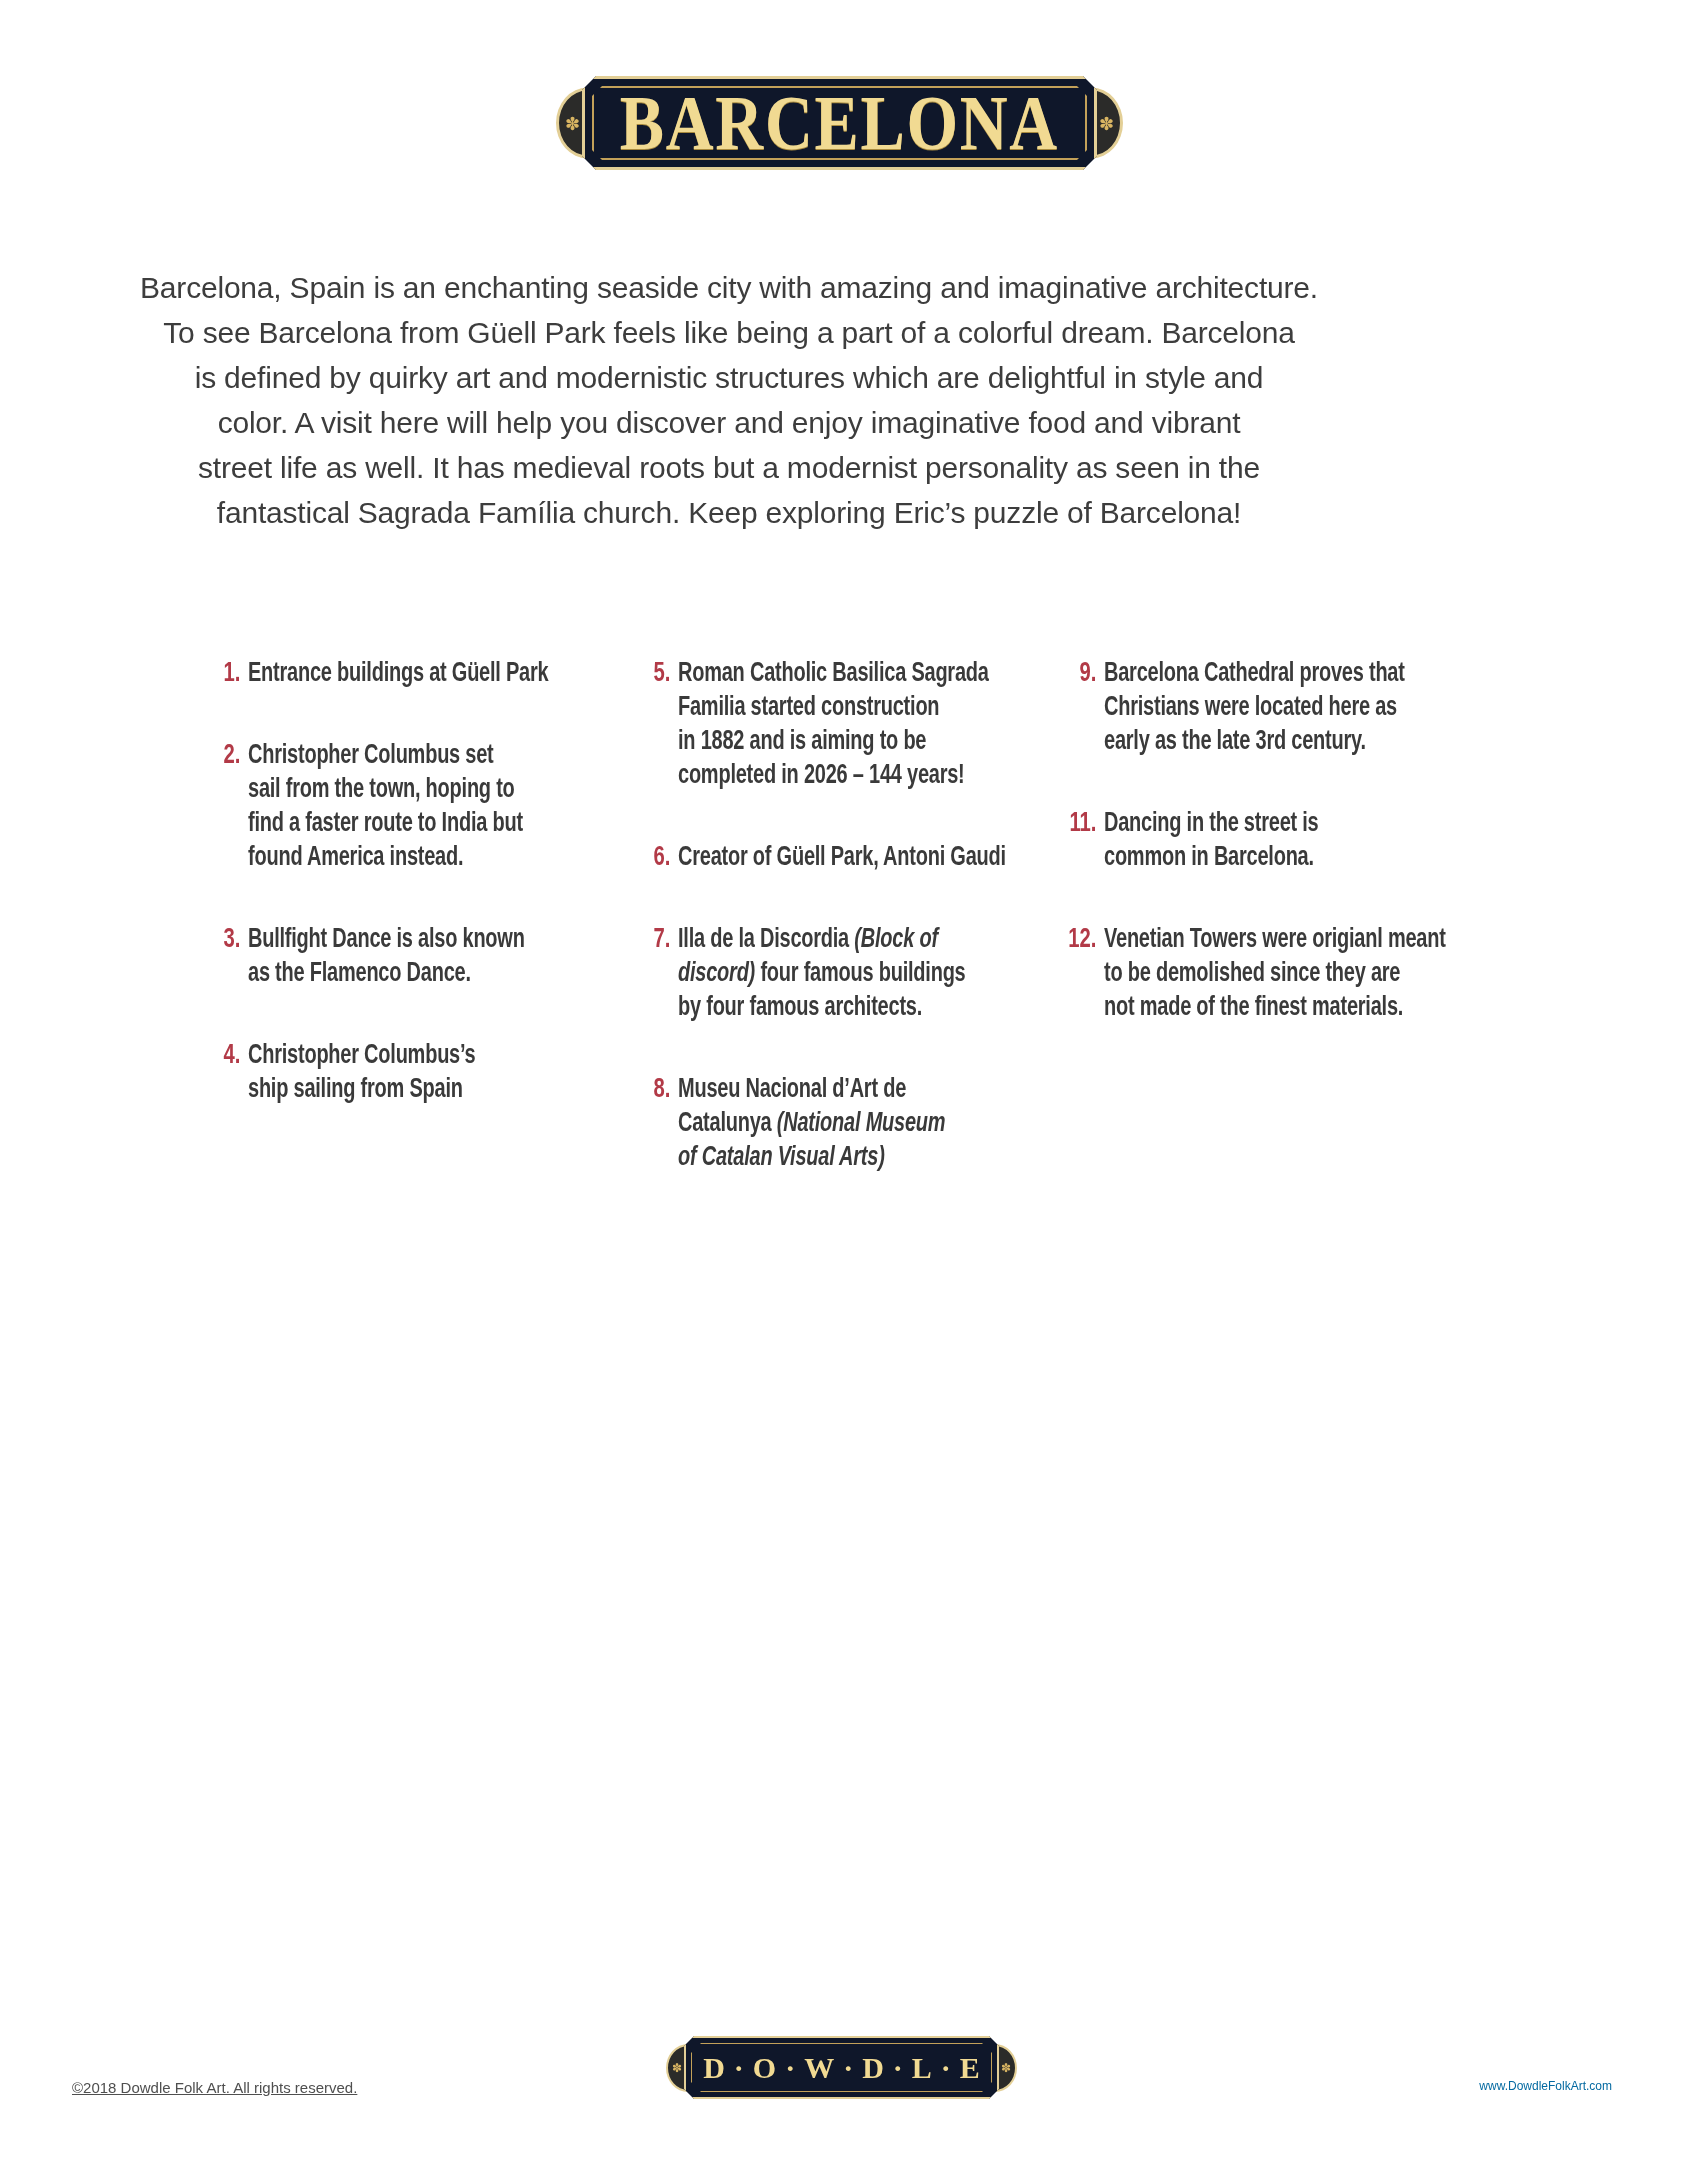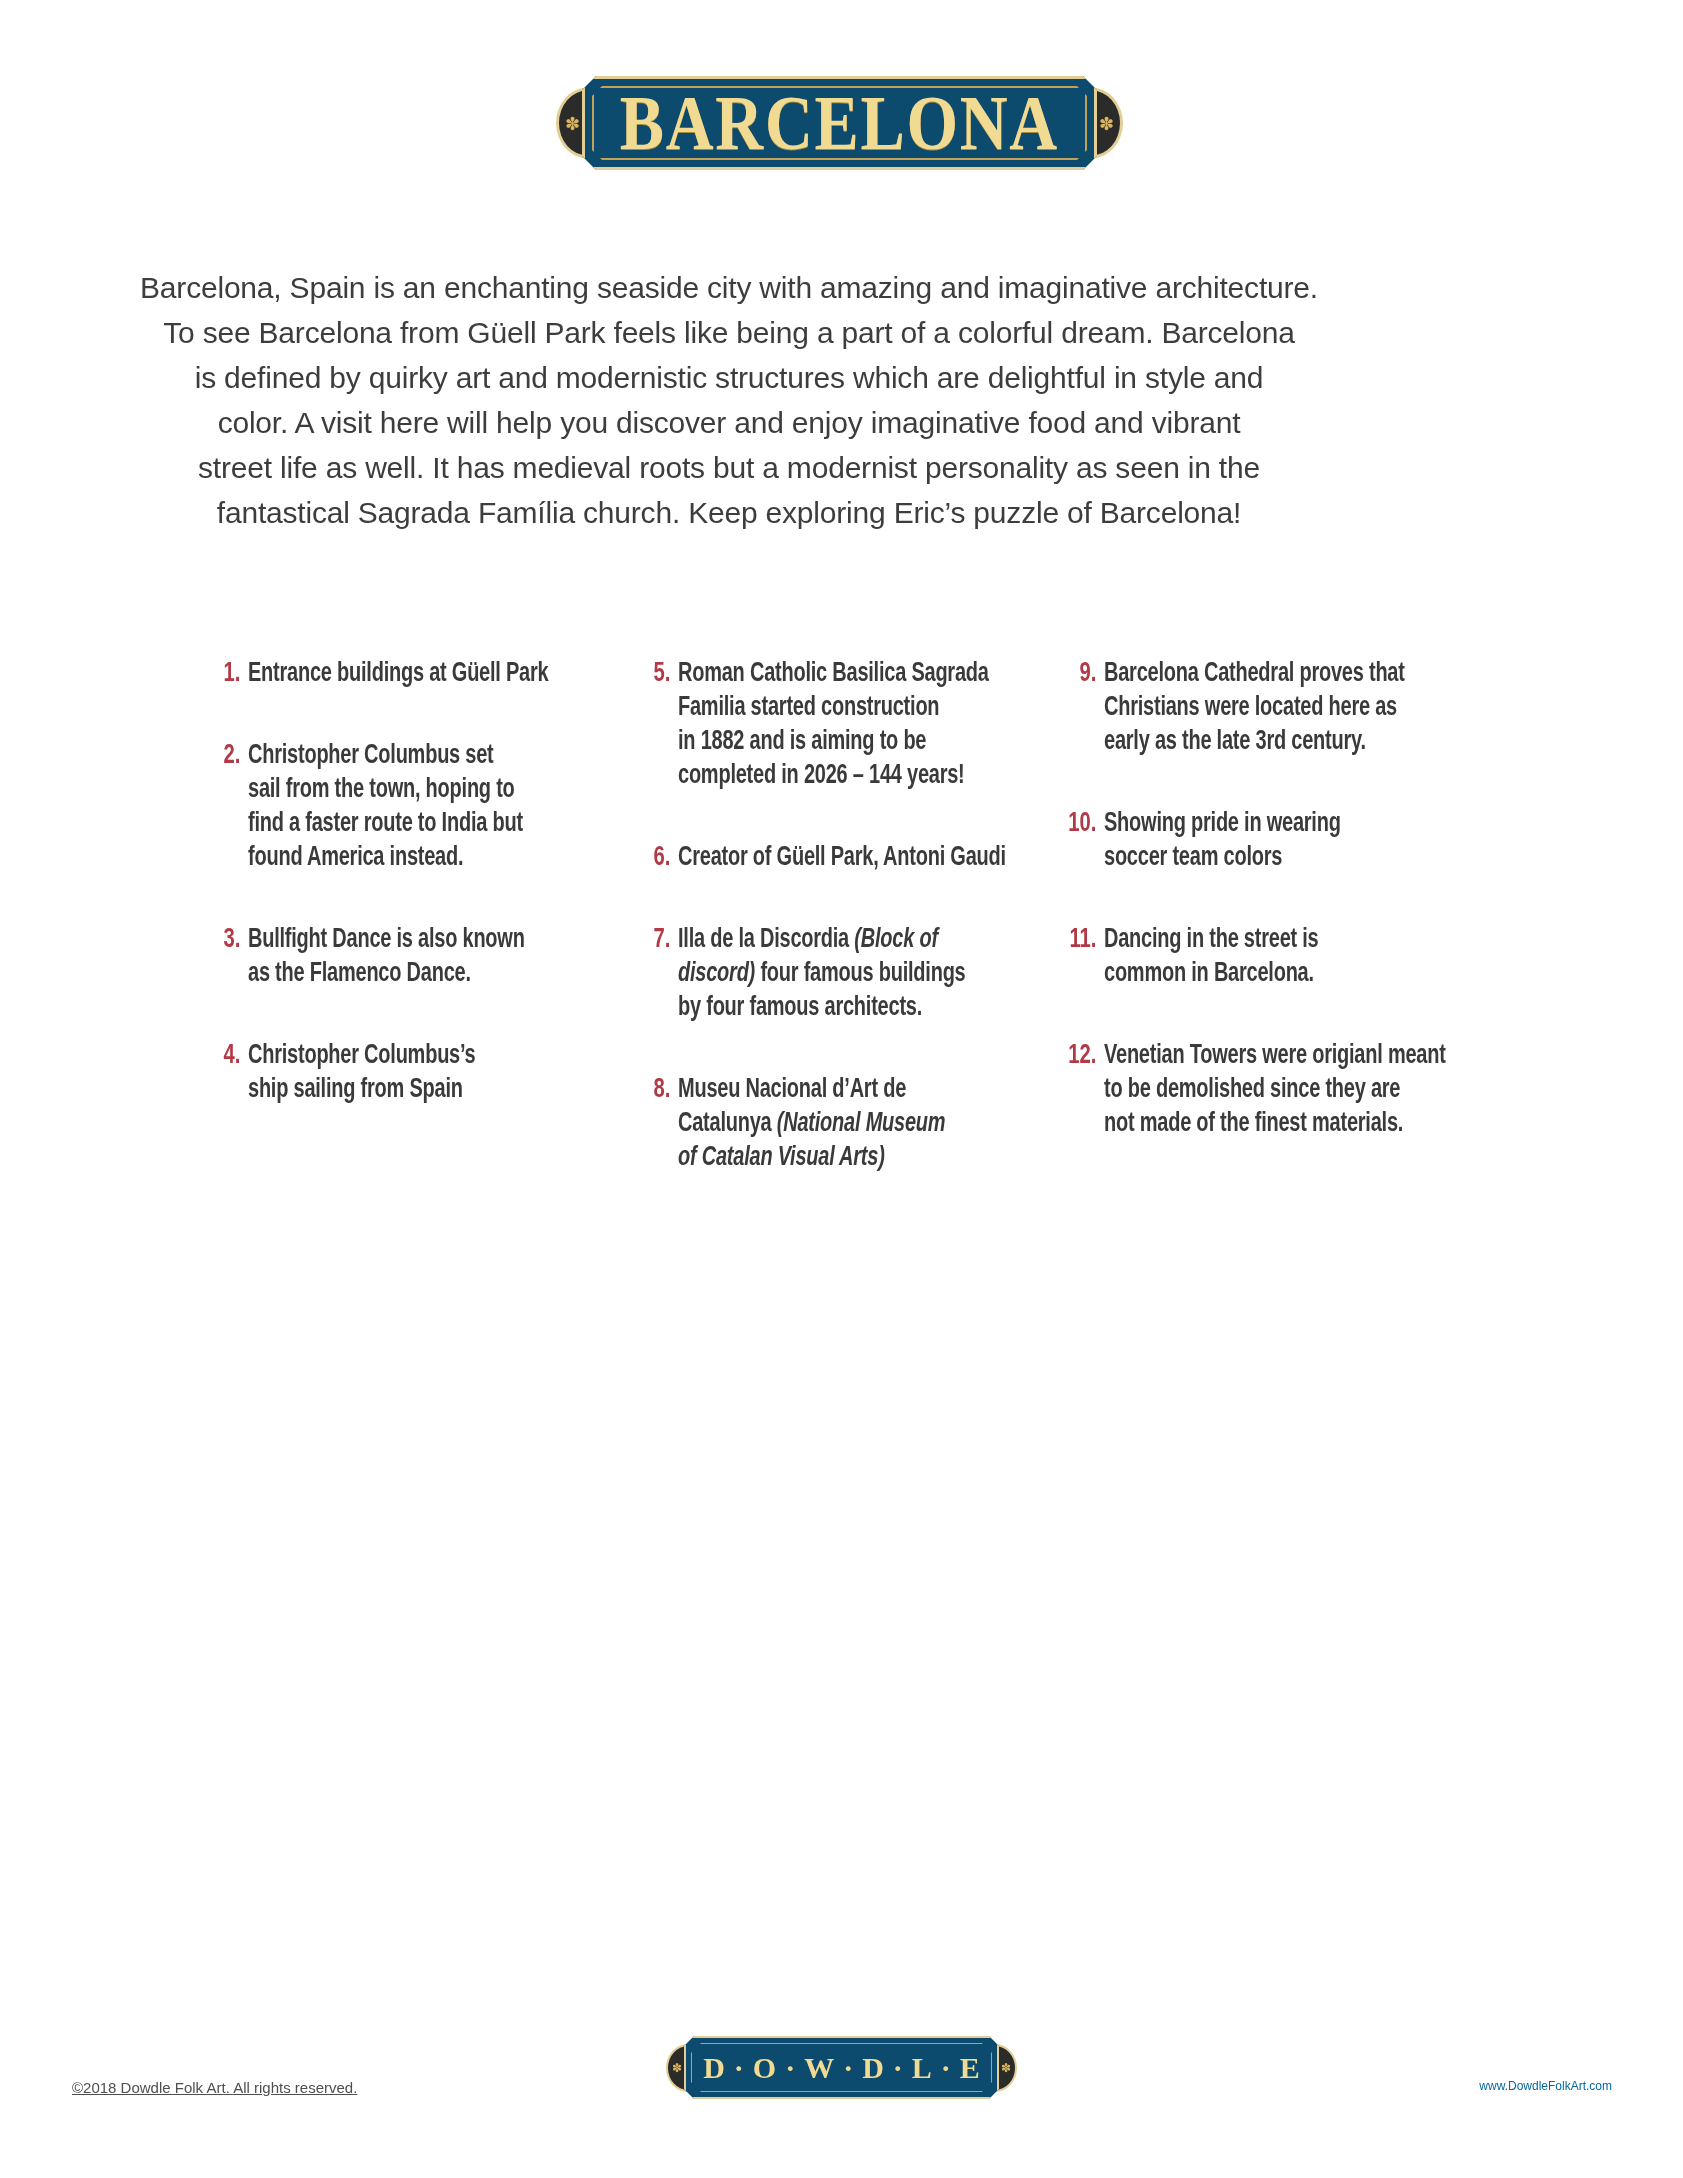--- a/index.html
+++ b/index.html
@@ -1,21 +1,21 @@
 <!DOCTYPE html>
 <html><head>
 <meta charset="utf-8">
 <style>
   html,body{margin:0;padding:0;background:#ffffff;}
   #page{position:relative;width:1683px;height:2178px;background:#ffffff;overflow:hidden;
         font-family:"Liberation Sans",sans-serif;color:#3a3a3a;}
 
   
   .plaque{position:absolute;}
-  .plaque-body{position:absolute;inset:0;background:#0c4a6e;border:3px solid #e3cf96;
+  .plaque-body{position:absolute;inset:0;background:#0f172a;border:3px solid #e3cf96;
     clip-path:polygon(14px 0,calc(100% - 14px) 0,100% 14px,100% calc(100% - 14px),
       calc(100% - 14px) 100%,14px 100%,0 calc(100% - 14px),0 14px);z-index:2;}
   .plaque-inner{position:absolute;inset:7px;border:2px solid #c3a159;
     display:flex;align-items:center;justify-content:center;
     clip-path:polygon(10px 0,calc(100% - 10px) 0,100% 10px,100% calc(100% - 10px),
       calc(100% - 10px) 100%,10px 100%,0 calc(100% - 10px),0 10px);}
   .bump{position:absolute;top:50%;transform:translateY(-50%);background:#2b2b29;
     border:3px solid #e3cf96;border-radius:50%;z-index:1;}
   .bump .rosette{position:absolute;top:50%;transform:translateY(-50%);
     color:#d9b562;line-height:1;}
@@ -137,25 +137,20 @@
         </div>
       </div>
     <div class="col" id="col-3">
         <div class="item">
           <span class="num" style="color: rgb(178, 58, 71);">9.</span>
           <span class="txt"><span>Barcelona Cathedral proves that
 Christians were located here as
 early as the late 3rd century.</span></span>
         </div>
         <div class="item">
-          <span class="num" style="color: rgb(178, 58, 71);">10.</span>
-          <span class="txt"><span>Showing pride in wearing
-soccer team colors</span></span>
-        </div>
-        <div class="item">
           <span class="num" style="color: rgb(178, 58, 71);">11.</span>
           <span class="txt"><span>Dancing in the street is
 common in Barcelona.</span></span>
         </div>
         <div class="item">
           <span class="num" style="color: rgb(178, 58, 71);">12.</span>
           <span class="txt"><span>Venetian Towers were origianl meant
 to be demolished since they are
 not made of the finest materials.</span></span>
         </div>

